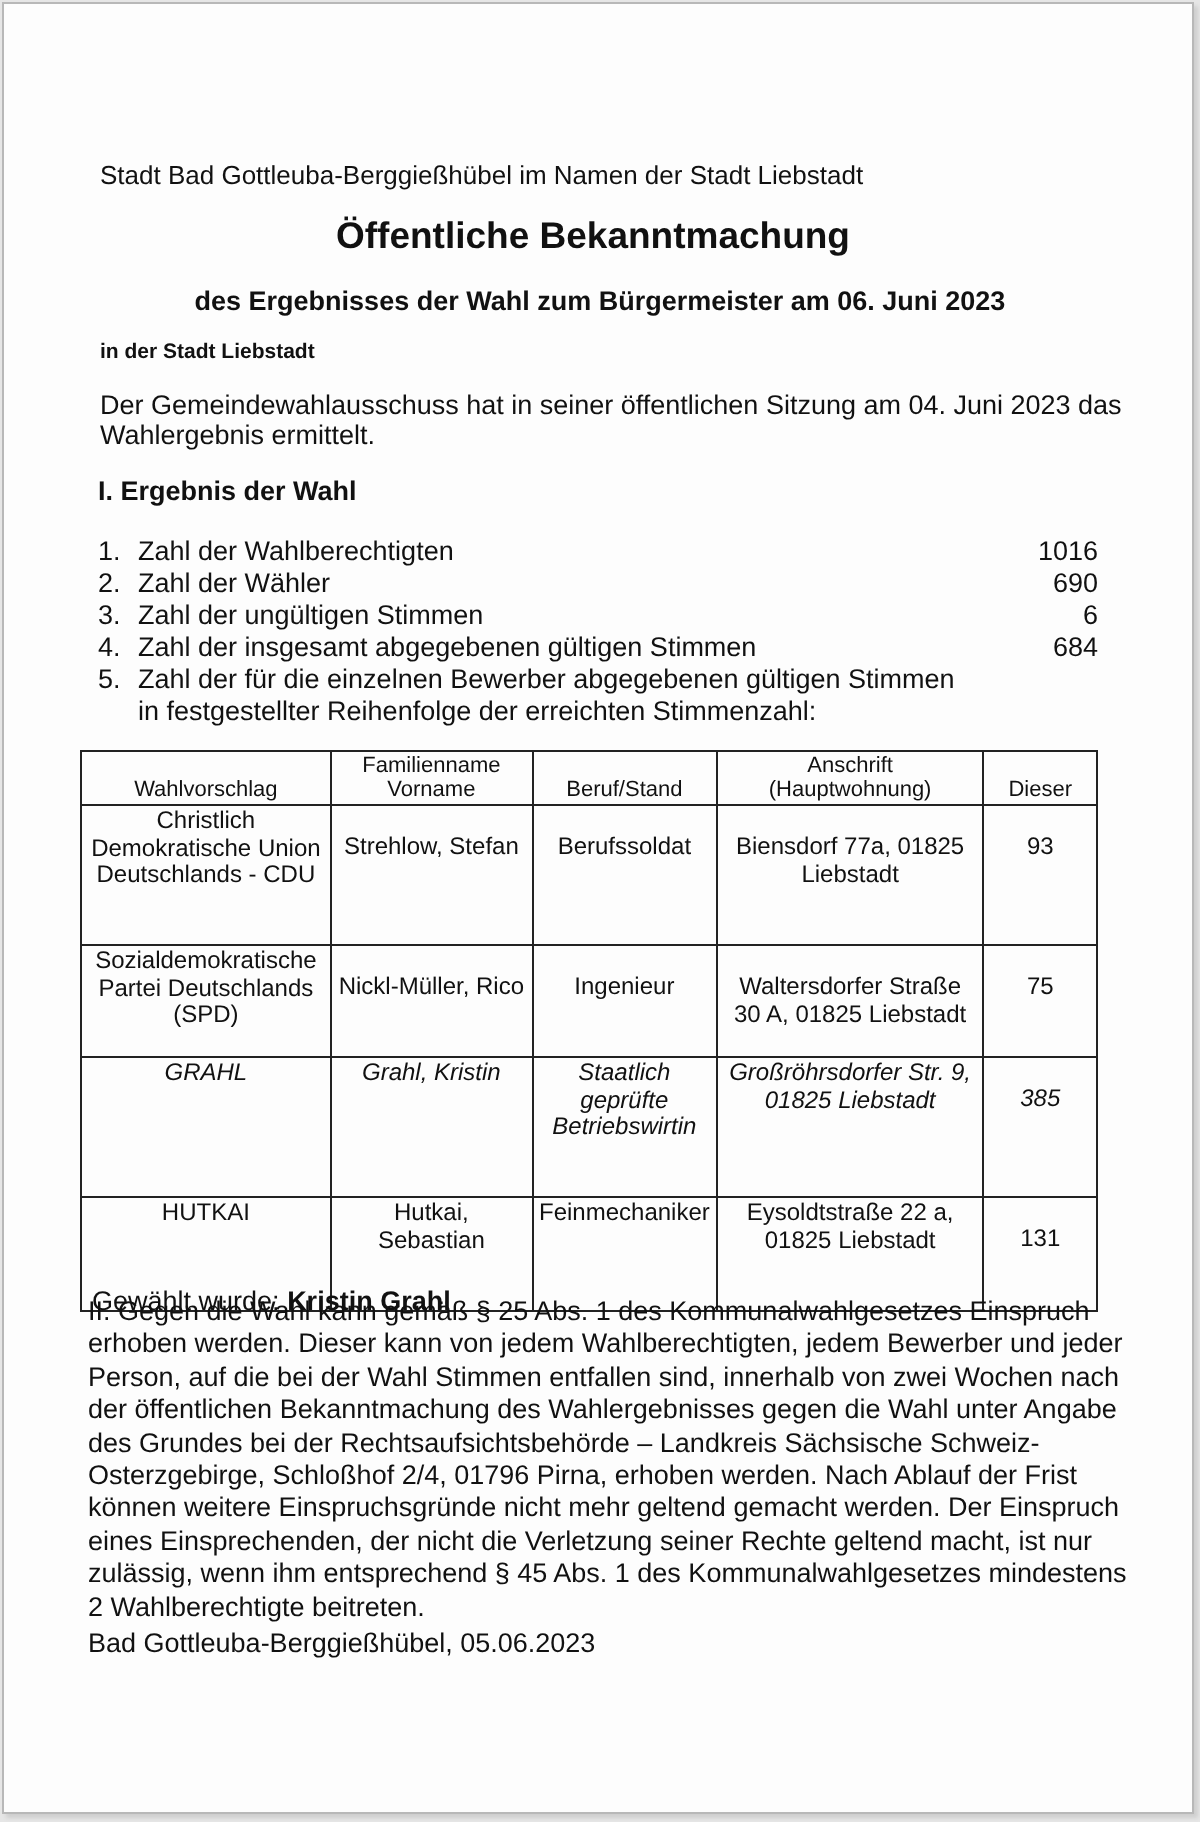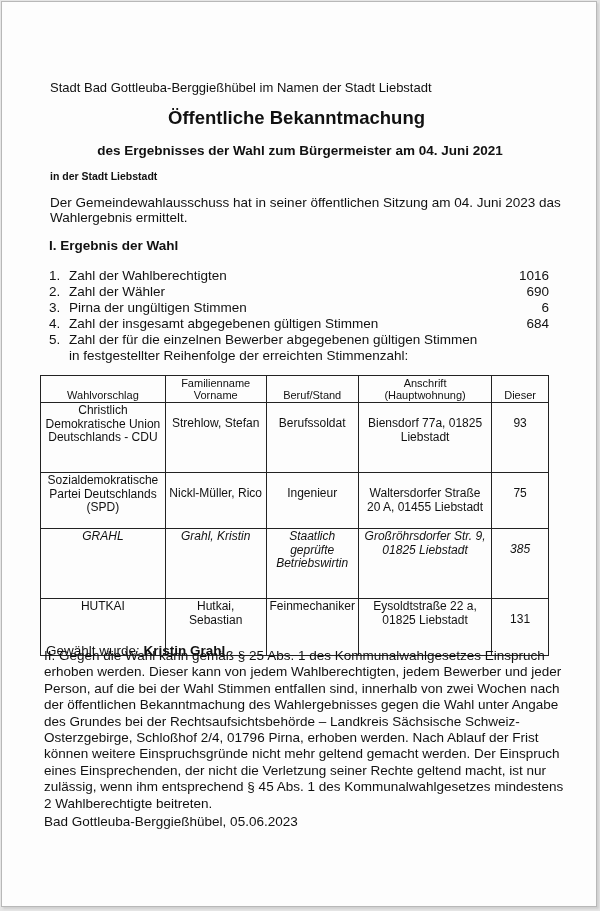--- a/index.html
+++ b/index.html
@@ -62,39 +62,39 @@
     .elected b { font-weight: bold; }
     .legal { position: absolute; left: 42px; top: 646px; width: 530px; font-size: 13.5px; line-height: 16.4px; }
     .footer { left: 42px; top: 812px; font-size: 13.5px; }
   </style>
 </head>
 <body>
 
 <div class="page">
   <div class="abs issuer">Stadt Bad Gottleuba-Berggießhübel im Namen der Stadt Liebstadt</div>
   <div class="abs title">Öffentliche Bekanntmachung</div>
-  <div class="abs subtitle">des Ergebnisses der Wahl zum Bürgermeister am 04. Juni 2021</div>
+  <div class="abs subtitle">des Ergebnisses der Wahl zum Bürgermeister am 06. Juni 2023</div>
   <div class="abs place">in der Stadt Liebstadt</div>
   <div class="abs intro">Der Gemeindewahlausschuss hat in seiner öffentlichen Sitzung am 04. Juni 2023 das Wahlergebnis ermittelt.</div>
   <div class="abs section1">I. Ergebnis der Wahl</div>
 
   <div class="results">
     <div class="res-row">
       <span class="res-num">1.</span>
       <span class="res-label">Zahl der Wahlberechtigten</span>
       <span class="res-val">1016</span>
     </div>
     <div class="res-row">
       <span class="res-num">2.</span>
       <span class="res-label">Zahl der Wähler</span>
       <span class="res-val">690</span>
     </div>
     <div class="res-row">
       <span class="res-num">3.</span>
-      <span class="res-label">Pirna der ungültigen Stimmen</span>
+      <span class="res-label">Zahl der ungültigen Stimmen</span>
       <span class="res-val">6</span>
     </div>
     <div class="res-row">
       <span class="res-num">4.</span>
       <span class="res-label">Zahl der insgesamt abgegebenen gültigen Stimmen</span>
       <span class="res-val">684</span>
     </div>
     <div class="res-row">
       <span class="res-num">5.</span>
       <span class="res-label" style="padding-right:60px;">Zahl der für die einzelnen Bewerber abgegebenen gültigen Stimmen in festgestellter Reihenfolge der erreichten Stimmenzahl:</span>
@@ -122,21 +122,21 @@
         <td>Christlich Demokratische Union Deutschlands - CDU</td>
         <td class="mid">Strehlow, Stefan</td>
         <td class="mid">Berufssoldat</td>
         <td class="mid">Biensdorf 77a, 01825 Liebstadt</td>
         <td class="num">93</td>
       </tr>
       <tr class="row2">
         <td>Sozialdemokratische Partei Deutschlands (SPD)</td>
         <td class="mid">Nickl-Müller, Rico</td>
         <td class="mid">Ingenieur</td>
-        <td class="mid">Waltersdorfer Straße 20 A, 01455 Liebstadt</td>
+        <td class="mid">Waltersdorfer Straße 30 A, 01825 Liebstadt</td>
         <td class="num">75</td>
       </tr>
       <tr class="row3 grahl">
         <td>GRAHL</td>
         <td>Grahl, Kristin</td>
         <td>Staatlich geprüfte Betriebswirtin</td>
         <td>Großröhrsdorfer Str. 9, 01825 Liebstadt</td>
         <td class="num">385</td>
       </tr>
       <tr class="row4 hutkai">

